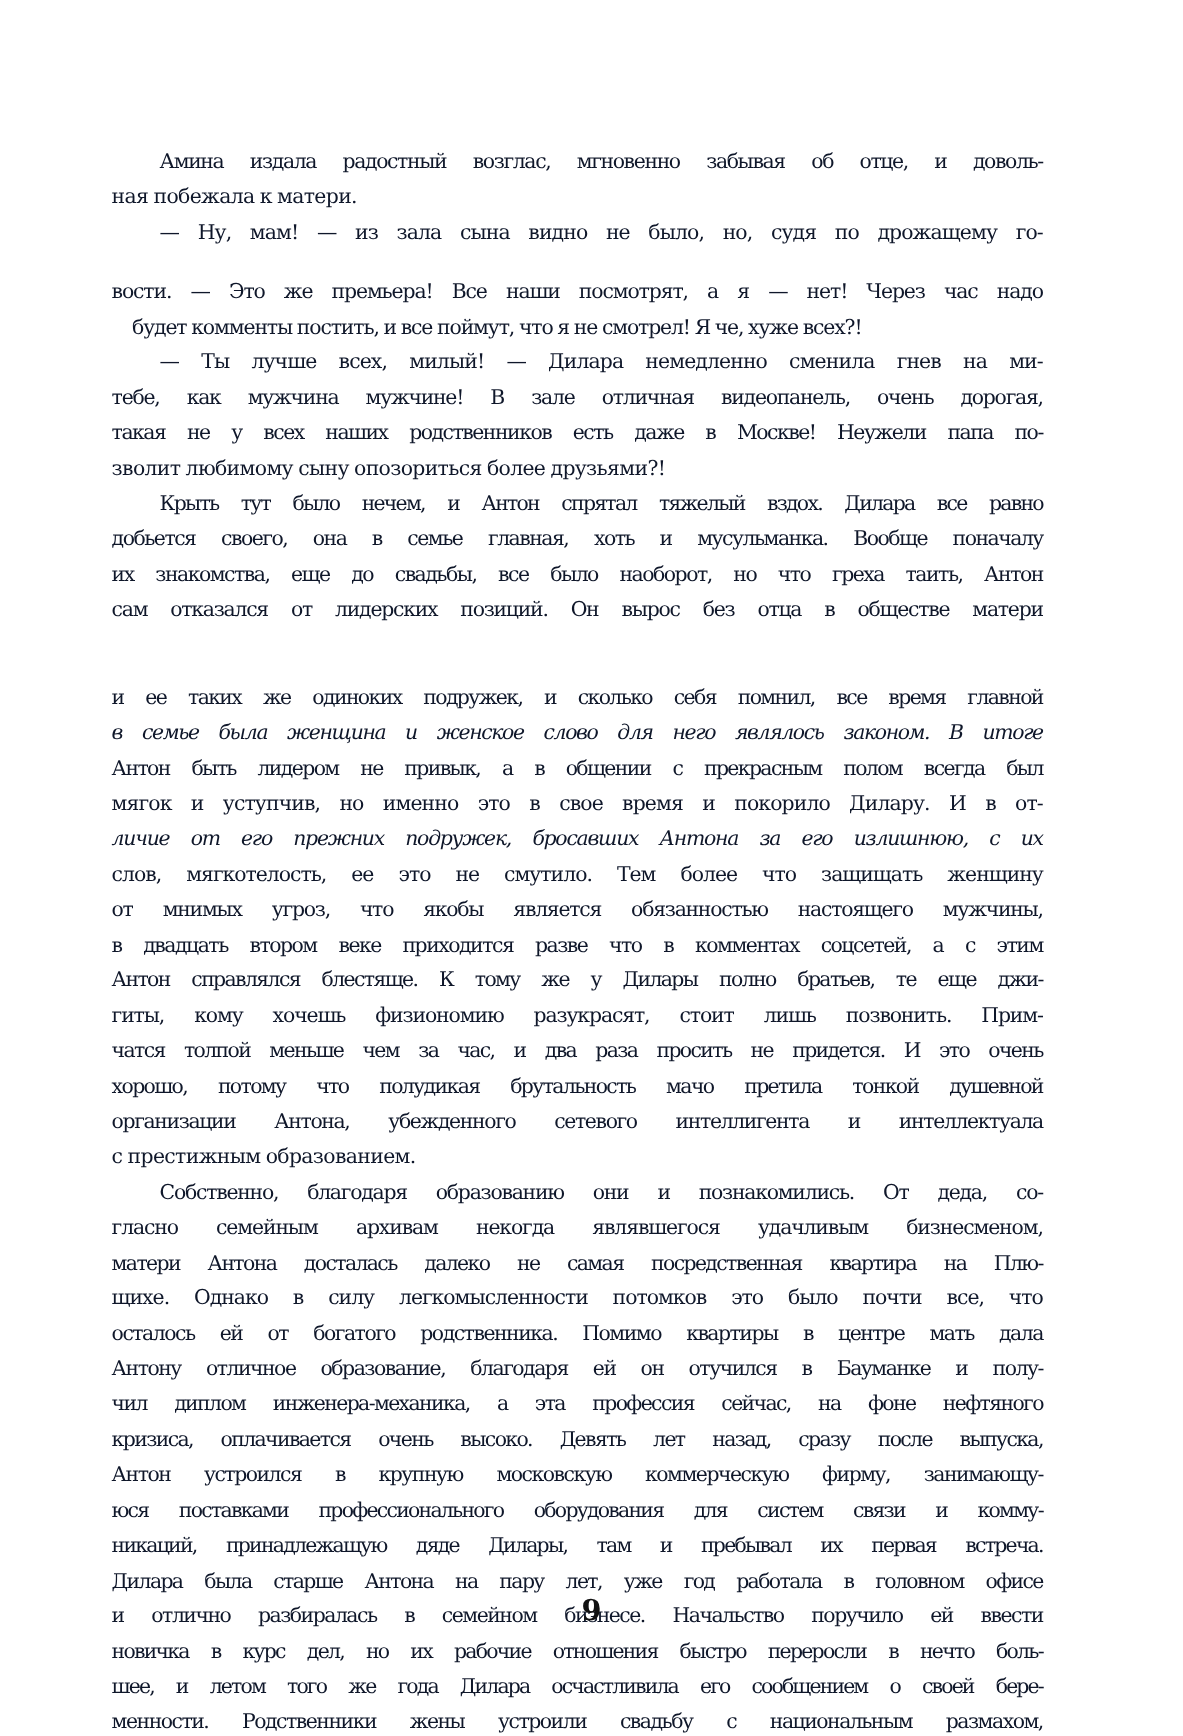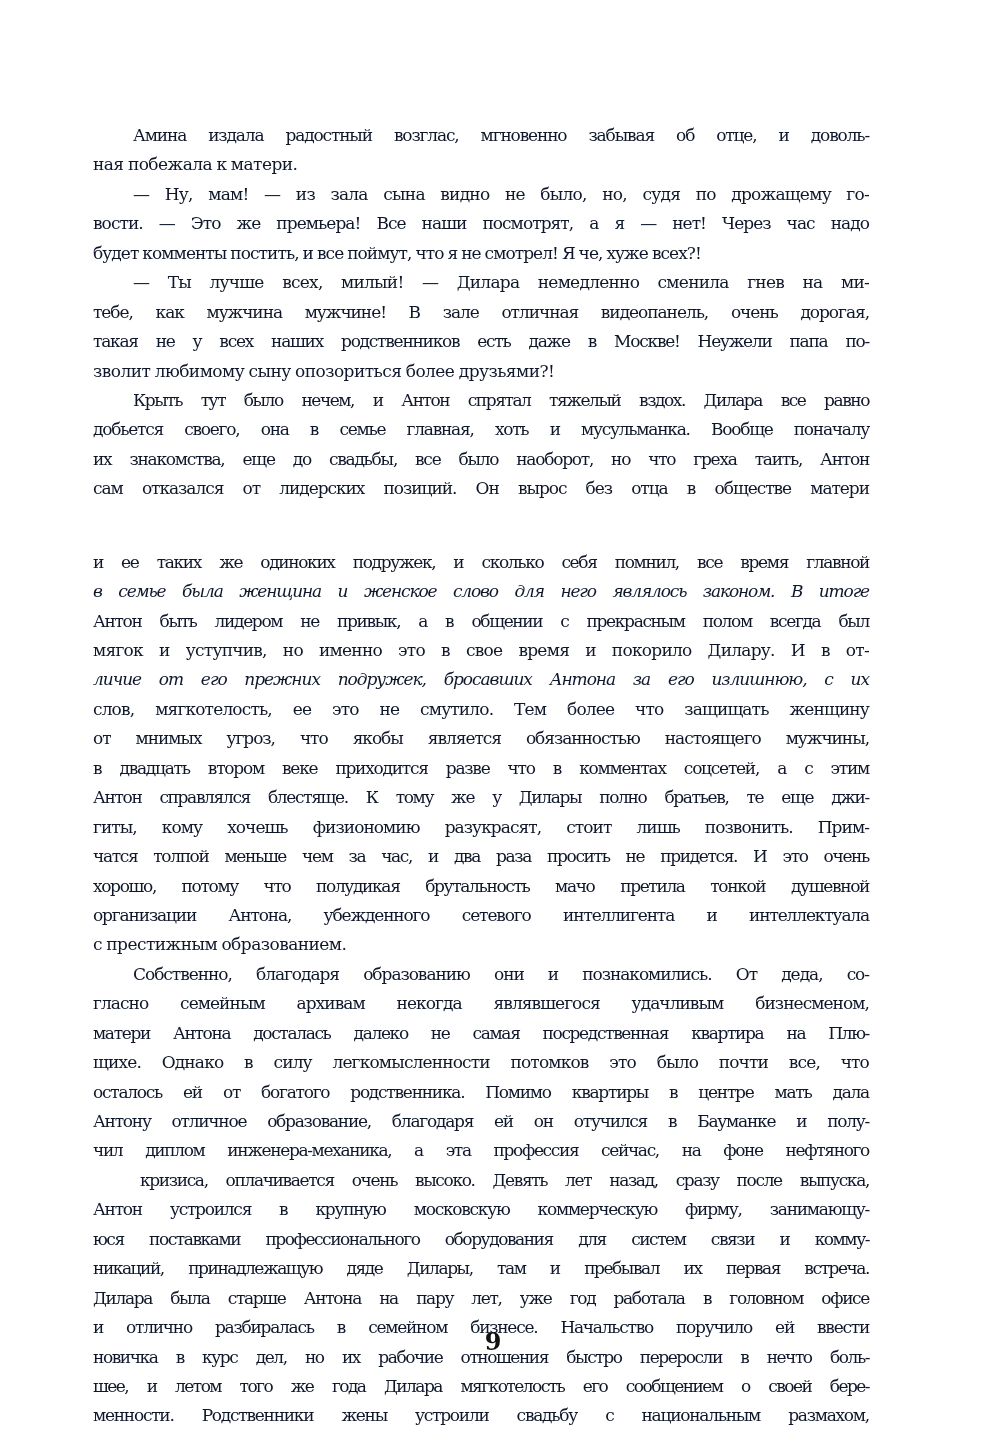--- a/index.html
+++ b/index.html
@@ -60,22 +60,22 @@
 </head>
 <body>
 
 <div class="page">
   <div class="text-block">
 
     <span class="line indent" style="letter-spacing: -1.15px;">Амина издала радостный возглас, мгновенно забывая об отце, и доволь-</span>
     <span class="line last">ная побежала к матери.</span>
 
     <span class="line indent" style="letter-spacing: -0.75px;">— Ну, мам! — из зала сына видно не было, но, судя по дрожащему го-</span>
-    <span class="line" style="letter-spacing: -0.95px;">вости. — Это же премьера! Все наши посмотрят, а я — нет! Через час надо</span>
-    <span class="line last" style="letter-spacing: -0.95px;">будет комменты постить, и все поймут, что я не смотрел! Я че, хуже всех?!</span>
+    <span class="line" style="letter-spacing: -0.95px; margin-top: 20px;">вости. — Это же премьера! Все наши посмотрят, а я — нет! Через час надо</span>
+    <span class="line last" style="letter-spacing: -0.95px; margin-left: 17px;">будет комменты постить, и все поймут, что я не смотрел! Я че, хуже всех?!</span>
 
     <span class="line indent" style="letter-spacing: -0.75px;">— Ты лучше всех, милый! — Дилара немедленно сменила гнев на ми-</span>
     <span class="line" style="letter-spacing: -1.05px;">тебе, как мужчина мужчине! В зале отличная видеопанель, очень дорогая,</span>
     <span class="line" style="letter-spacing: -1.25px;">такая не у всех наших родственников есть даже в Москве! Неужели папа по-</span>
     <span class="line last">зволит любимому сыну опозориться более друзьями?!</span>
 
     <span class="line indent" style="letter-spacing: -1.45px;">Крыть тут было нечем, и Антон спрятал тяжелый вздох. Дилара все равно</span>
     <span class="line" style="letter-spacing: -1.25px;">добьется своего, она в семье главная, хоть и мусульманка. Вообще поначалу</span>
     <span class="line" style="letter-spacing: -1.25px;">их знакомства, еще до свадьбы, все было наоборот, но что греха таить, Антон</span>
     <span class="line" style="letter-spacing: -1.05px;">сам отказался от лидерских позиций. Он вырос без отца в обществе матери</span>
@@ -94,26 +94,26 @@
     <span class="line" style="letter-spacing: -1.15px;">организации Антона, убежденного сетевого интеллигента и интеллектуала</span>
     <span class="line last">с престижным образованием.</span>
 
     <span class="line indent" style="letter-spacing: -1.05px;">Собственно, благодаря образованию они и познакомились. От деда, со-</span>
     <span class="line" style="letter-spacing: -0.95px;">гласно семейным архивам некогда являвшегося удачливым бизнесменом,</span>
     <span class="line" style="letter-spacing: -1.35px;">матери Антона досталась далеко не самая посредственная квартира на Плю-</span>
     <span class="line" style="letter-spacing: -0.85px;">щихе. Однако в силу легкомысленности потомков это было почти все, что</span>
     <span class="line" style="letter-spacing: -1.25px;">осталось ей от богатого родственника. Помимо квартиры в центре мать дала</span>
     <span class="line" style="letter-spacing: -1.25px;">Антону отличное образование, благодаря ей он отучился в Бауманке и полу-</span>
     <span class="line" style="letter-spacing: -1.35px;">чил диплом инженера-механика, а эта профессия сейчас, на фоне нефтяного</span>
-    <span class="line" style="letter-spacing: -1.35px; margin-left: 47px;">кризиса, оплачивается очень высоко. Девять лет назад, сразу после выпуска,</span>
+    <span class="line" style="letter-spacing: -1.35px;">кризиса, оплачивается очень высоко. Девять лет назад, сразу после выпуска,</span>
     <span class="line" style="letter-spacing: -1.25px;">Антон устроился в крупную московскую коммерческую фирму, занимающу-</span>
     <span class="line" style="letter-spacing: -1.45px;">юся поставками профессионального оборудования для систем связи и комму-</span>
     <span class="line" style="letter-spacing: -1.45px;">никаций, принадлежащую дяде Дилары, там и пребывал их первая встреча.</span>
     <span class="line" style="letter-spacing: -1.35px;">Дилара была старше Антона на пару лет, уже год работала в головном офисе</span>
     <span class="line" style="letter-spacing: -1.25px;">и отлично разбиралась в семейном бизнесе. Начальство поручило ей ввести</span>
     <span class="line" style="letter-spacing: -1.45px;">новичка в курс дел, но их рабочие отношения быстро переросли в нечто боль-</span>
-    <span class="line" style="letter-spacing: -1.55px;">шее, и летом того же года Дилара мягкотелость его сообщением о своей бере-</span>
+    <span class="line" style="letter-spacing: -1.55px;">шее, и летом того же года Дилара осчастливила его сообщением о своей бере-</span>
     <span class="line" style="letter-spacing: -1.25px;">менности. Родственники жены устроили свадьбу с национальным размахом,</span>
 
   </div>
 
   <div class="page-number">9</div>
 </div>
 
 </body></html>

